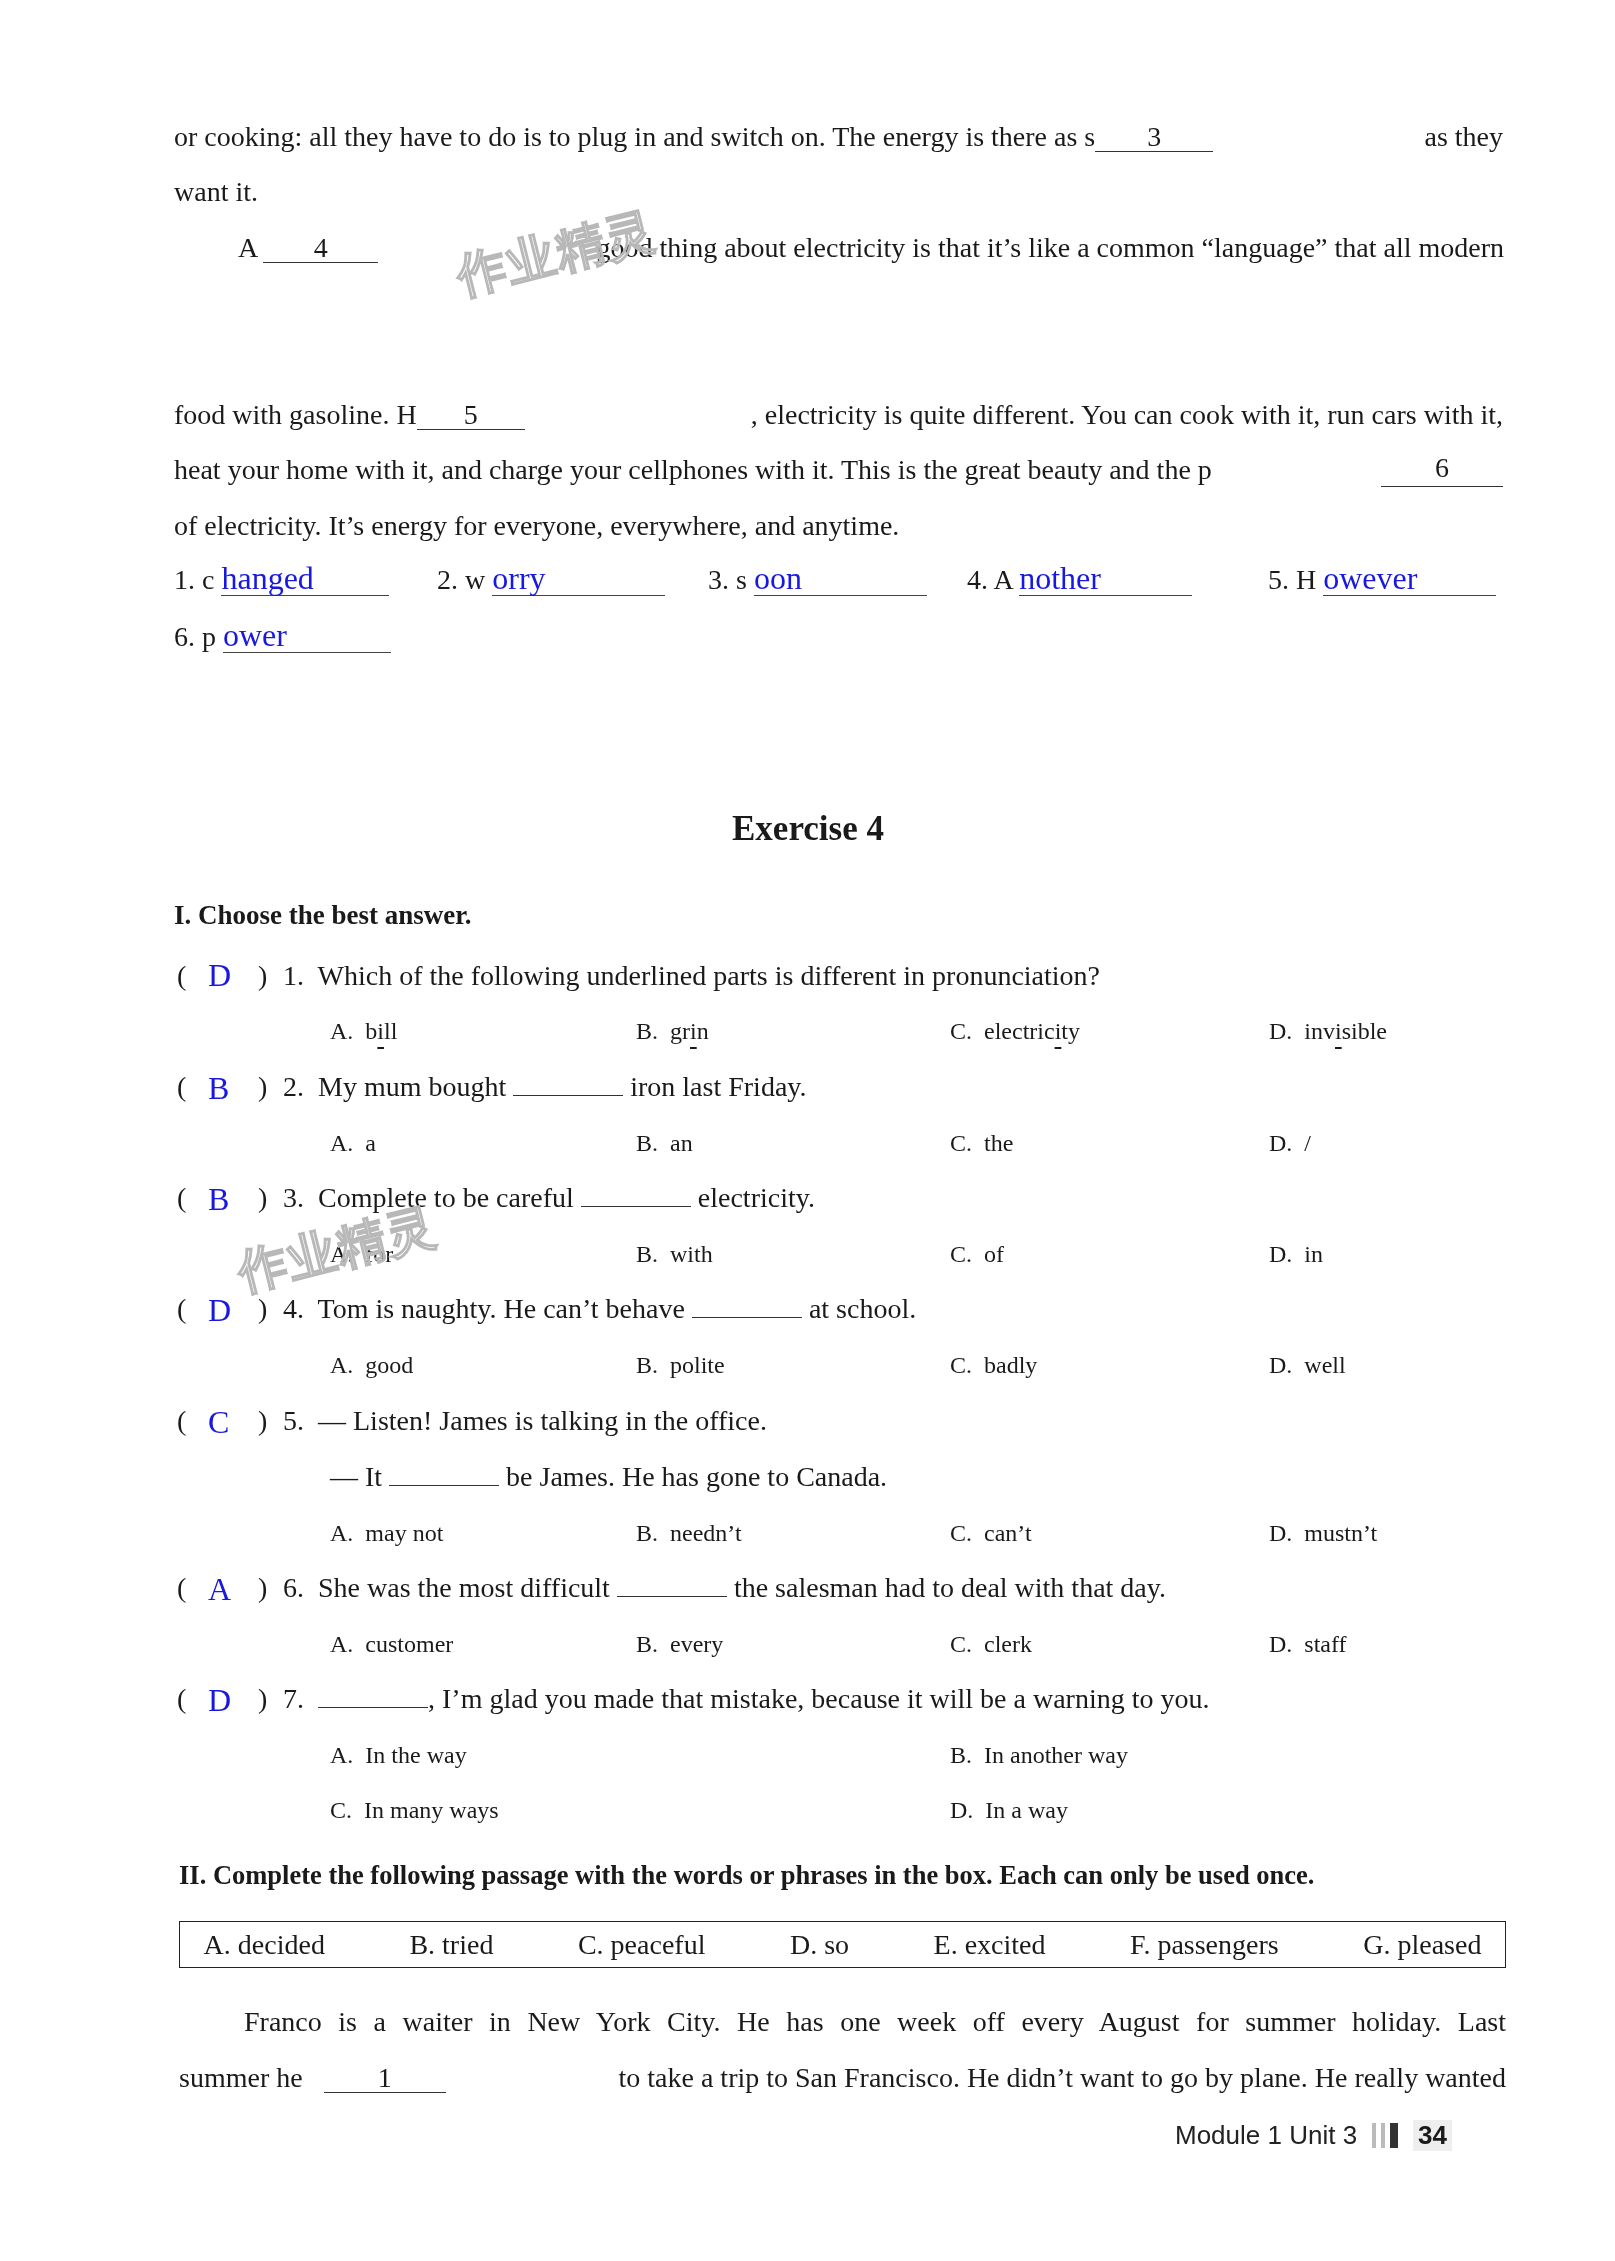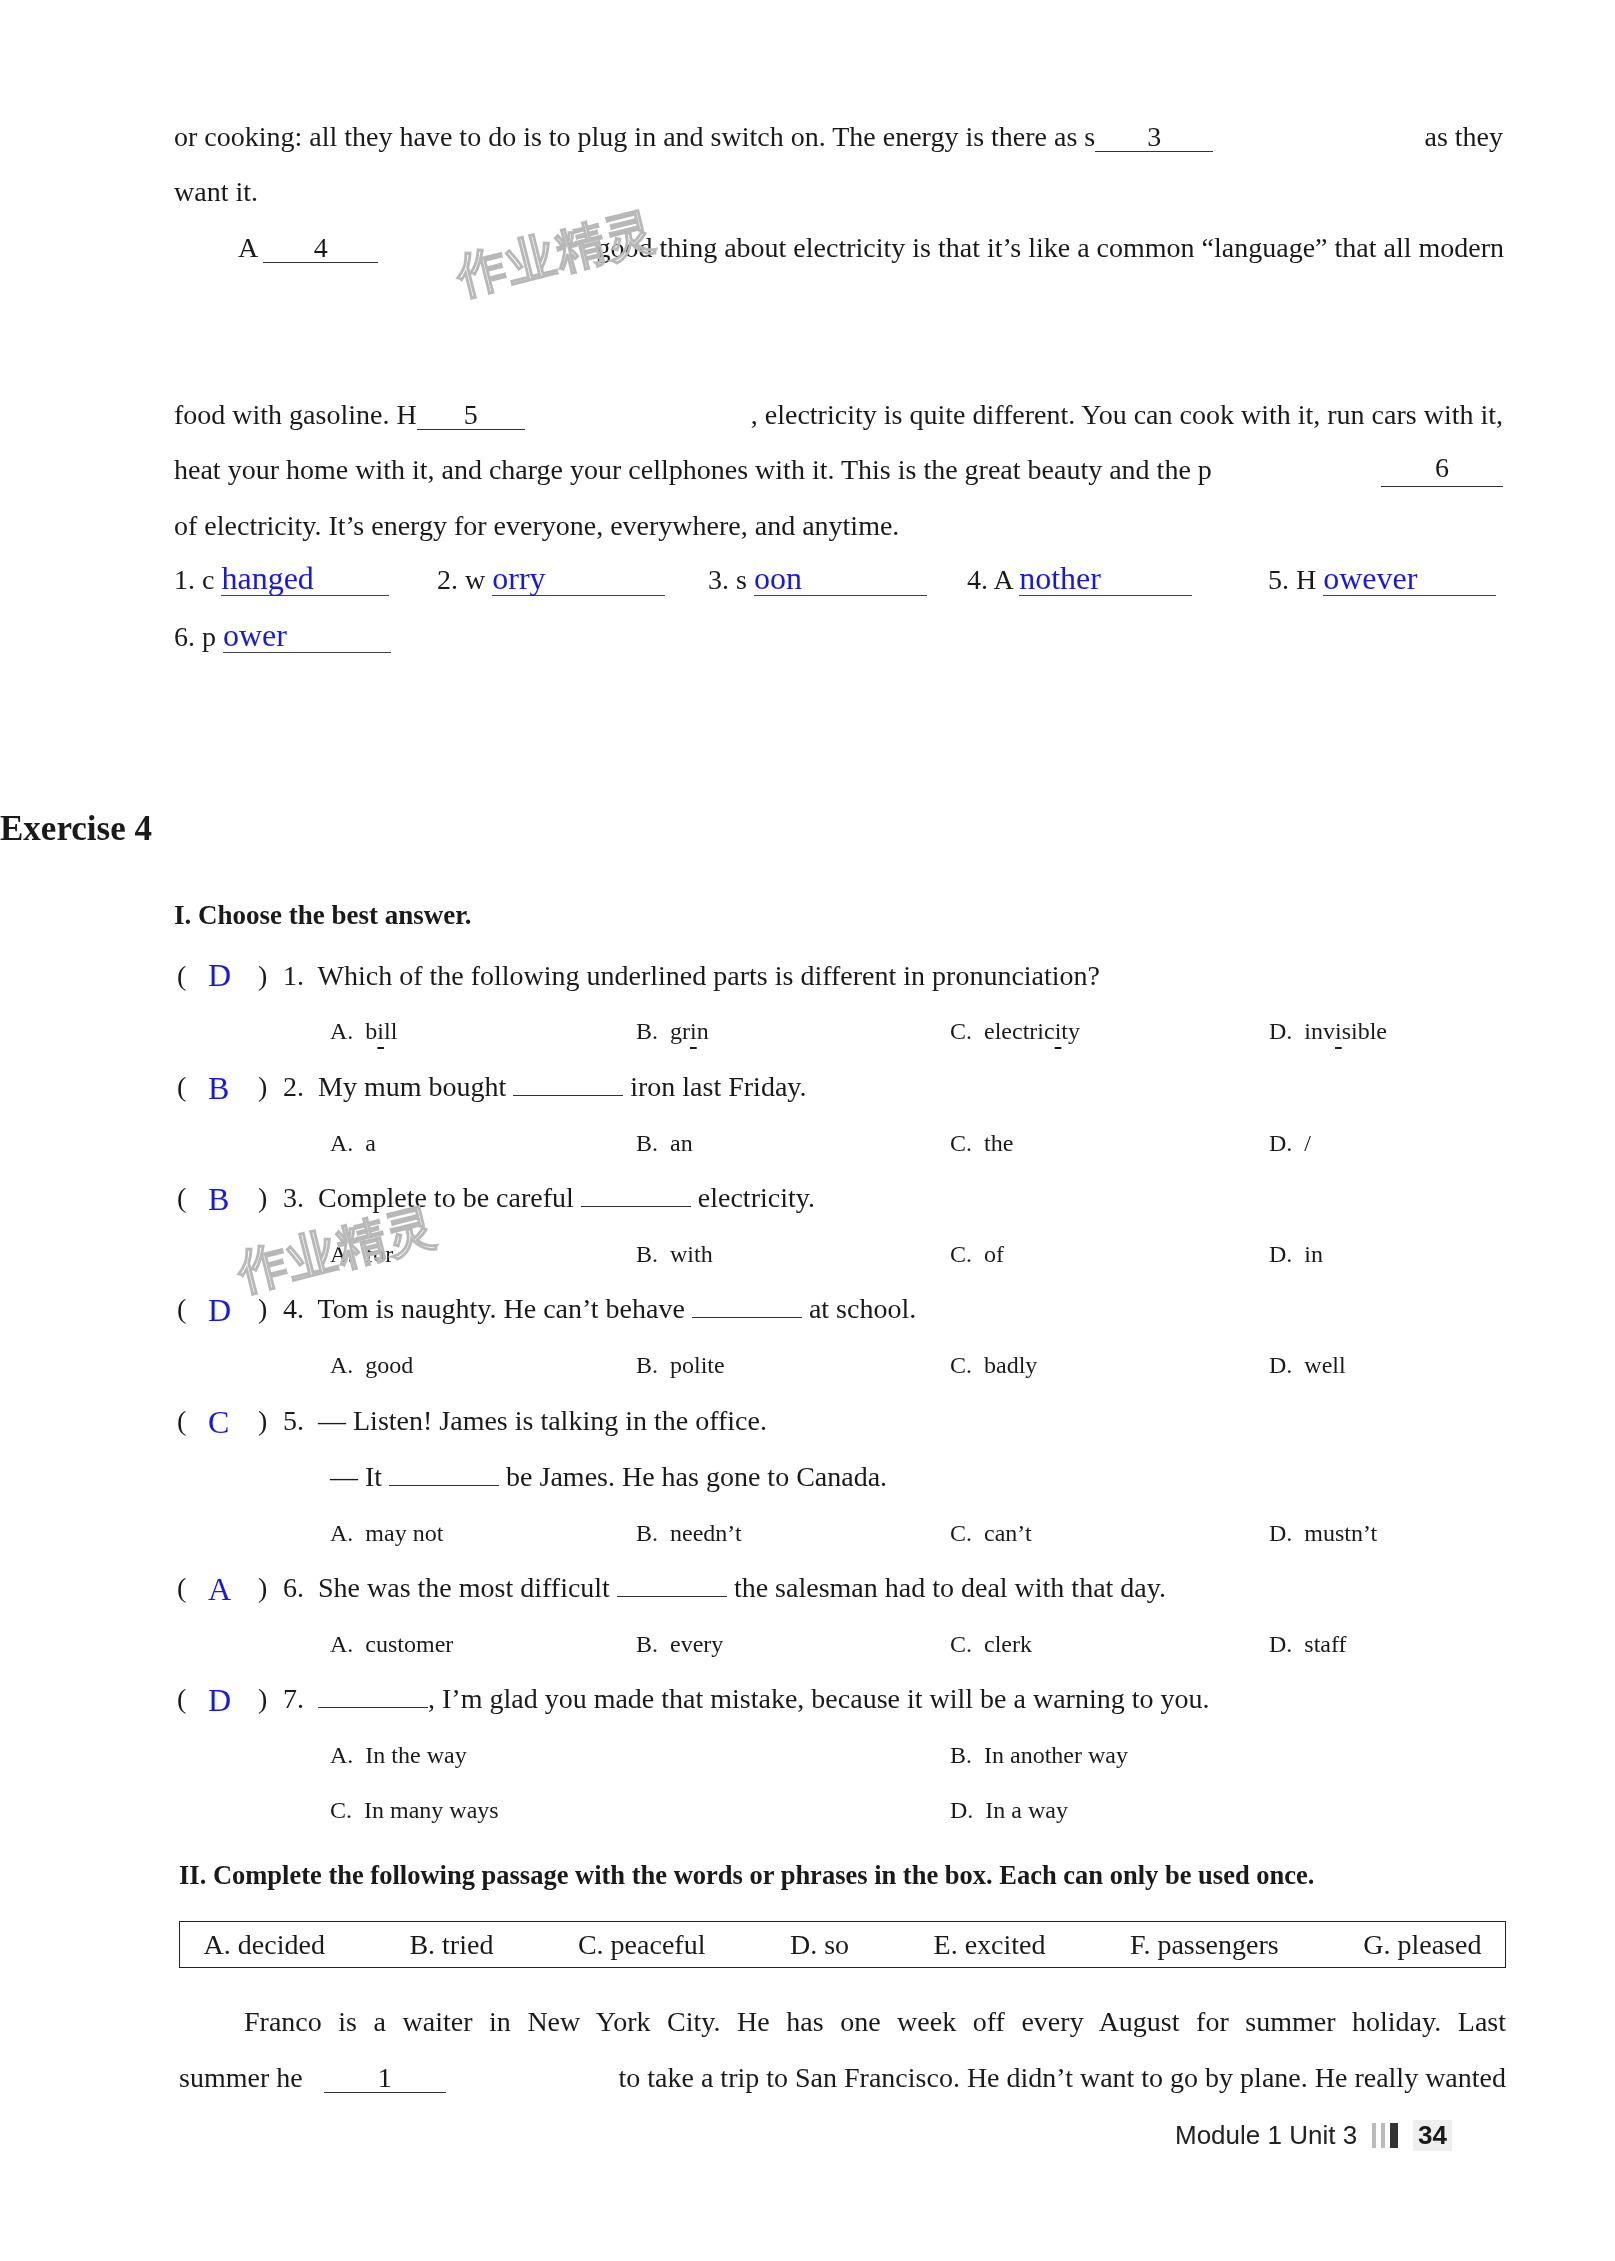--- a/index.html
+++ b/index.html
@@ -7,21 +7,21 @@
     width: 1616px; height: 2261px; position: relative; overflow: hidden;
     background: #ffffff; color: #1a1a1a;
     font-family: "Liberation Serif", "DejaVu Serif", serif;
   }
   .page { position: absolute; inset: 0; }
   .ln { position: absolute; left: 0; white-space: nowrap; font-size: 28px; line-height: 34px; }
   .just { display: flex; justify-content: space-between; width: 1329px; left: 174px; }
   .blank { display: inline-block; border-bottom: 1.7px solid #333; text-align: center; vertical-align: baseline; line-height: 29px; }
   .hw { color: #1818e0; font-size: 32px; }
   .hwblank { display: inline-block; border-bottom: 1.7px solid #444; line-height: 30px; }
-  .heading { position: absolute; font-weight: bold; font-size: 35px; left: 0; width: 1616px; text-align: left; }
+  .heading { position: absolute; font-weight: bold; font-size: 35px; left: 0; width: 1616px; text-align: center; }
   .sec { position: absolute; font-weight: bold; font-size: 27px; white-space: nowrap; }
   .paren { position: absolute; font-size: 28px; line-height: 34px; }
   .ans { color: #1818e0; font-size: 32px; position: absolute; }
   .qtext { position: absolute; font-size: 28px; line-height: 34px; white-space: nowrap; }
   .opt { position: absolute; font-size: 24px; line-height: 34px; white-space: nowrap; }
   .u { text-decoration: underline; text-underline-offset: 8.4px; }
   .box {
     position: absolute; left: 179px; top: 1921px; width: 1327px; height: 47px;
     border: 1.7px solid #222; box-sizing: border-box;
     display: flex; align-items: center; justify-content: space-between;

